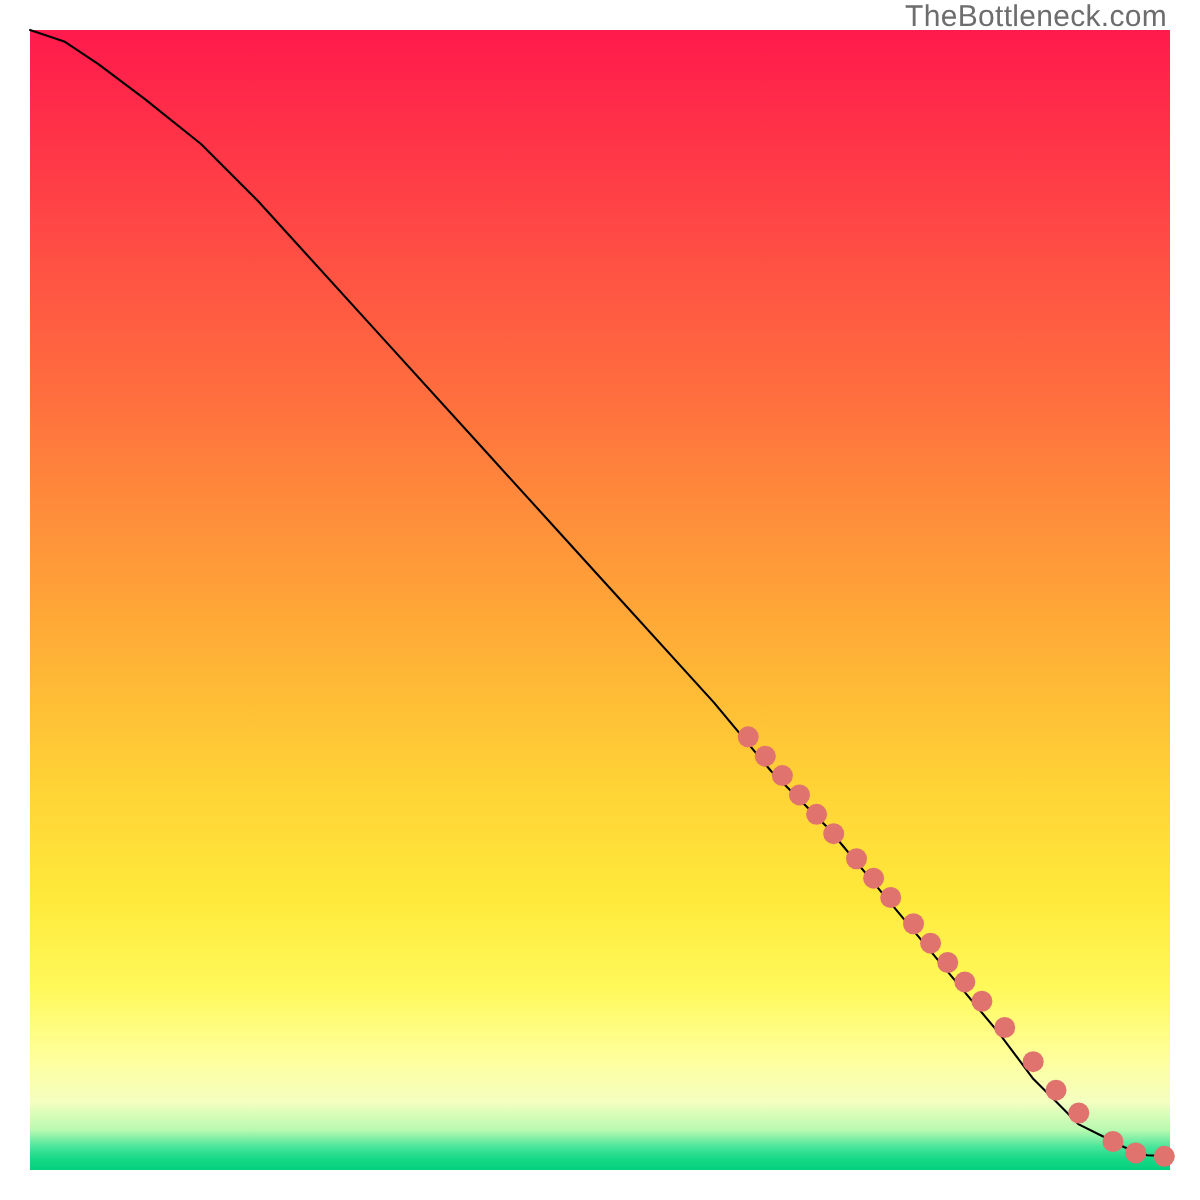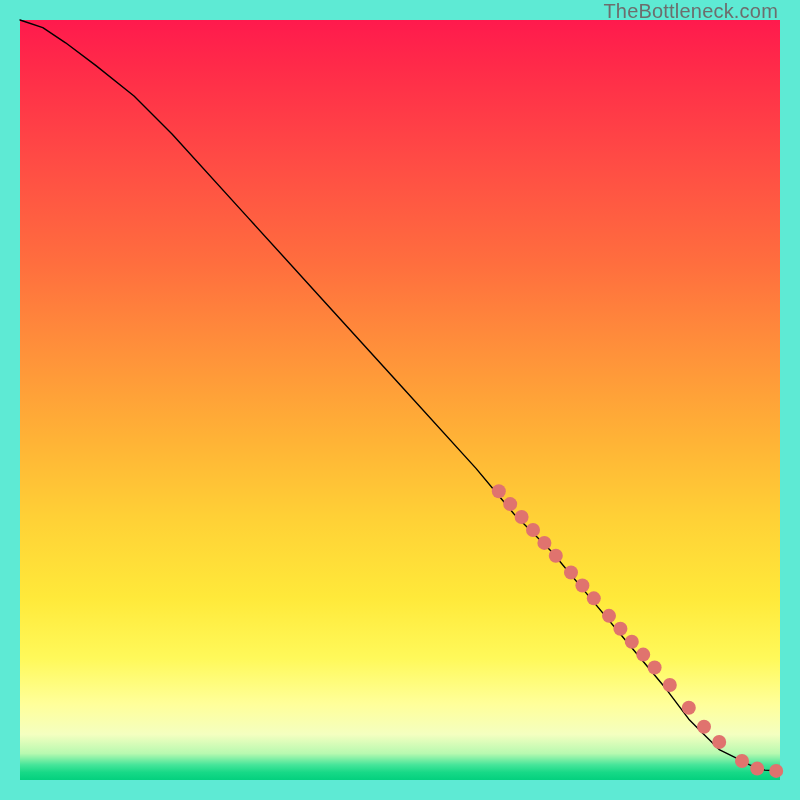--- a/index.html
+++ b/index.html
@@ -8,21 +8,21 @@
     width: 800px;
     height: 800px;
     background: #000;
     overflow: hidden;
     font-family: Arial, Helvetica, sans-serif;
   }
   .stage {
     position: relative;
     width: 800px;
     height: 800px;
-    background: #5eead4;
+    background: #ffffff;
   }
   .plot {
     position: absolute;
     left: 20px;
     top: 20px;
     width: 760px;
     height: 760px;
     
     background: linear-gradient(
       to bottom,

